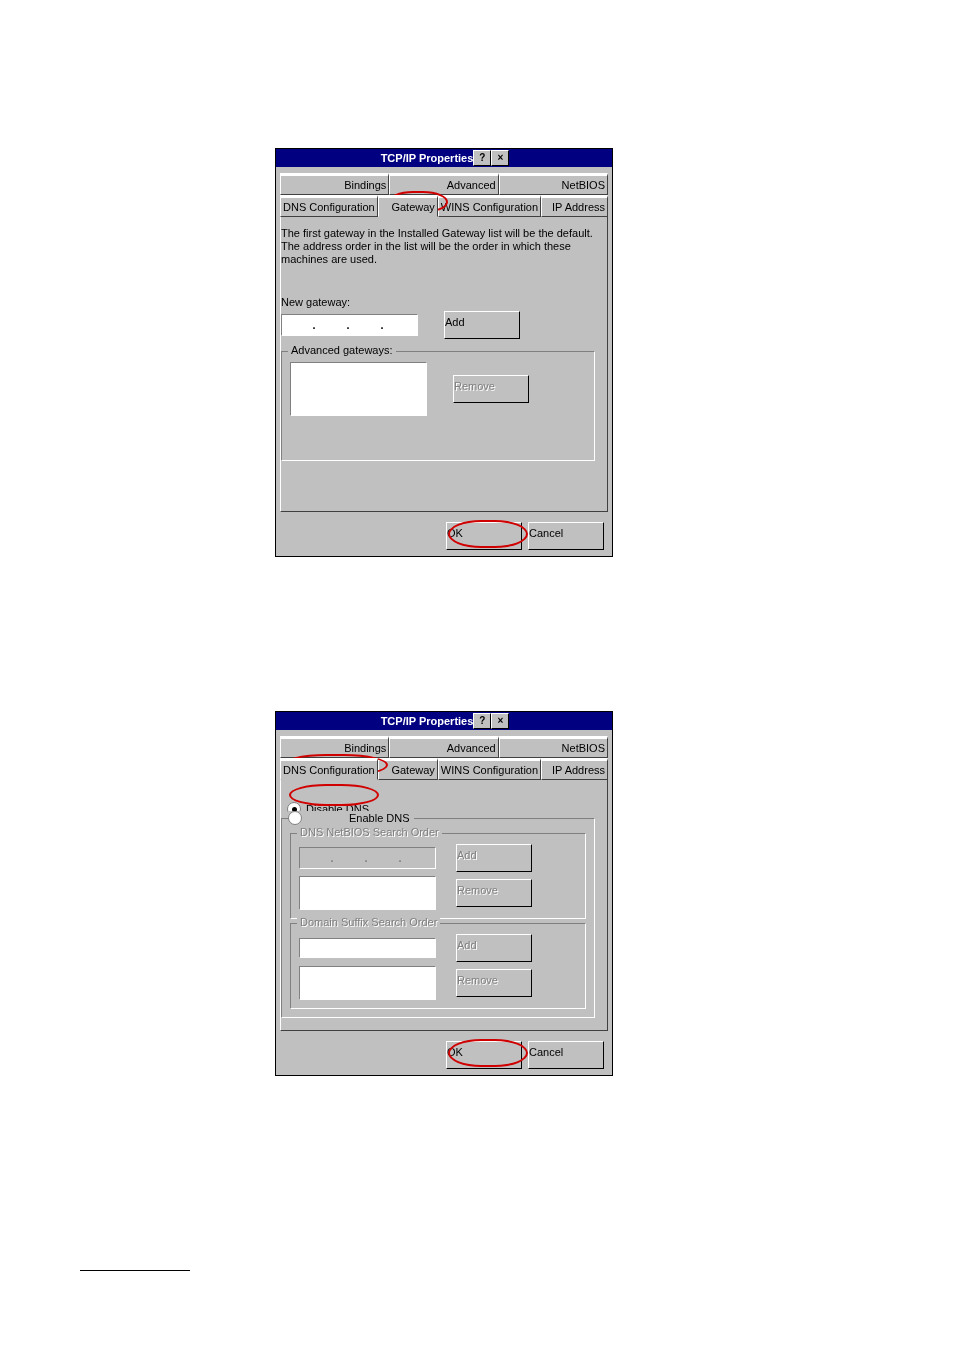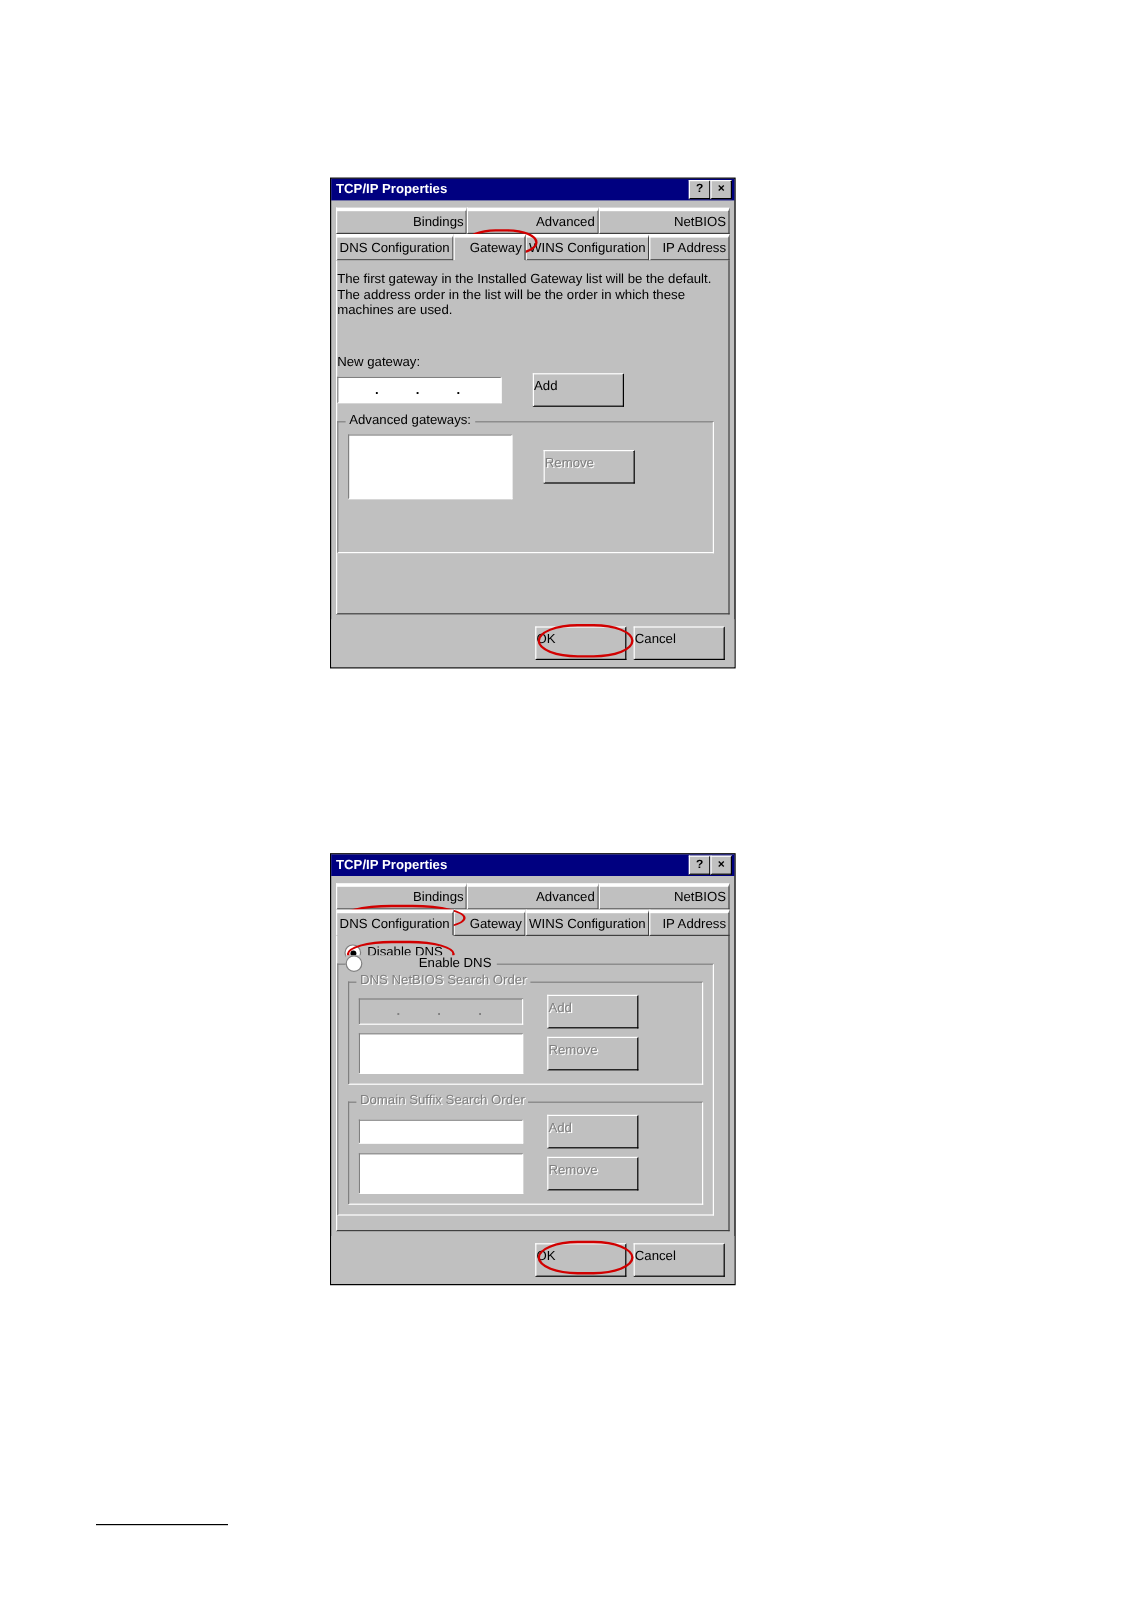--- a/index.html
+++ b/index.html
@@ -19,21 +19,21 @@
     background: #c0c0c0;
   }
   .titlebar {
     background: #000080;
     color: #fff;
     font-weight: bold;
     height: 18px;
     line-height: 18px;
     padding-left: 4px;
     display: flex;
-    justify-content: space-between;
+    justify-content: center;
     align-items: center;
   }
   .titlebar-buttons {
     display: flex;
     gap: 0;
     padding-right: 2px;
   }
   .tb-btn {
     width: 16px;
     height: 14px;
@@ -152,21 +152,21 @@
     border-bottom-color: #fff;
     background: #fff;
     width: 135px;
     height: 52px;
   }
   .listbox.small { height: 32px; }
   .radio-row {
     display: flex;
     align-items: center;
     gap: 5px;
-    margin: 1px 0 2px 6px;
+    margin: 16px 0 2px 6px;
     font-size: 11px;
   }
   .radio-circle {
     width: 12px;
     height: 12px;
     border-radius: 50%;
     background: #fff;
     border: 1px solid #808080;
     display: flex;
     align-items: center;
@@ -325,21 +325,21 @@
             <span class="ip-seg"></span>
           </div>
           <div class="win-btn disabled" style="margin-left:12px;">Add</div>
         </div>
         <div class="row" style="margin-top:4px;">
           <div class="listbox small"></div>
           <div class="win-btn disabled" style="margin-left:12px;">Remove</div>
         </div>
       </div>
 
-      <div class="groupbox" style="margin-top:14px;">
+      <div class="groupbox" style="margin-top:4px;">
         <span class="legend disabled-text">Domain Suffix Search Order</span>
         <div class="row">
           <div class="listbox" style="height:18px;"></div>
           <div class="win-btn disabled" style="margin-left:12px;">Add</div>
         </div>
         <div class="row" style="margin-top:4px;">
           <div class="listbox small"></div>
           <div class="win-btn disabled" style="margin-left:12px;">Remove</div>
         </div>
       </div>

